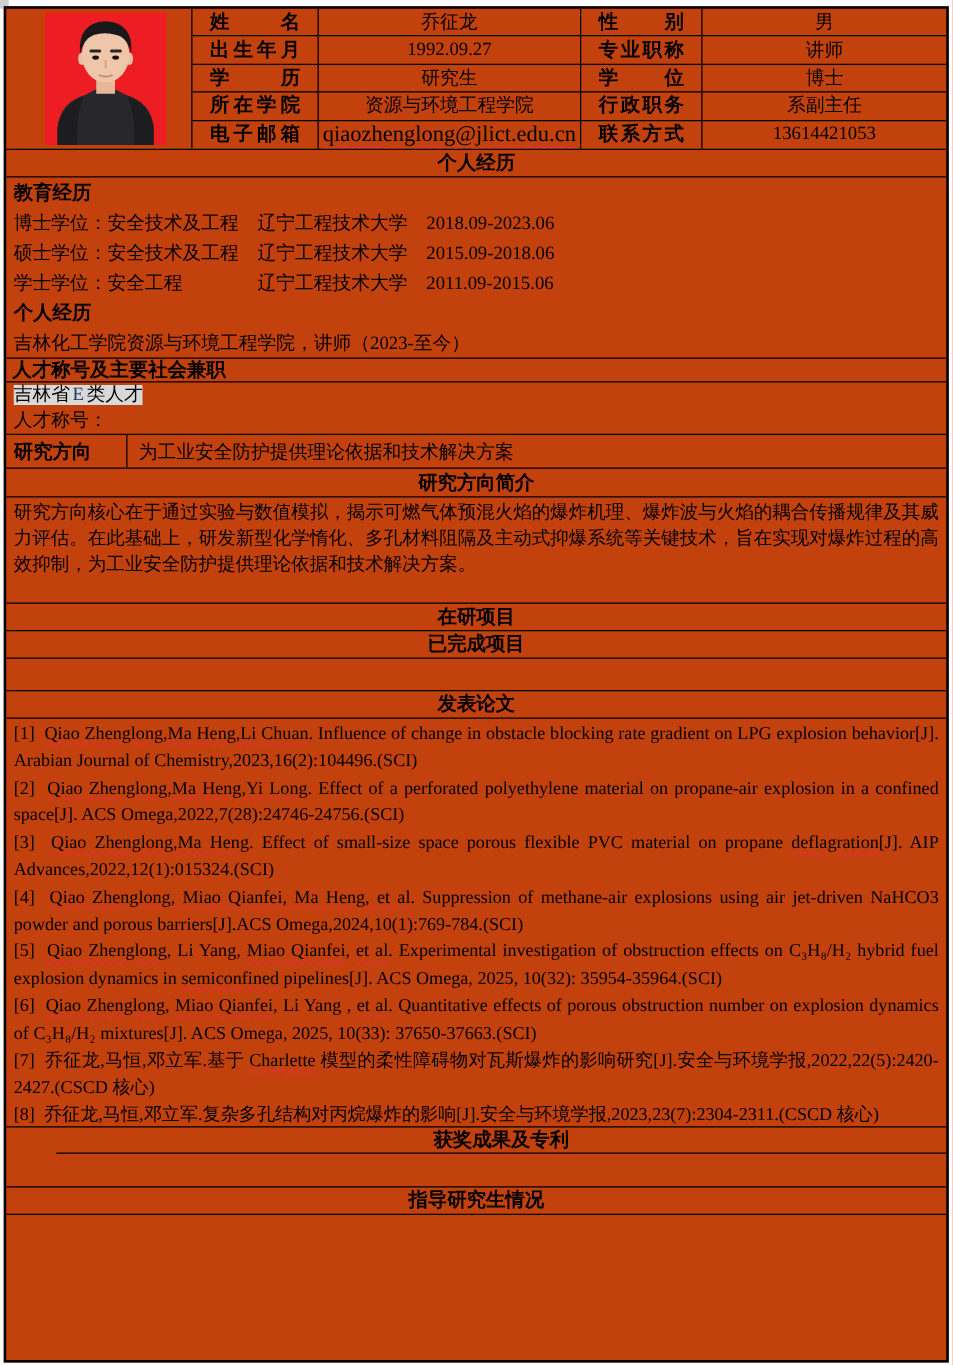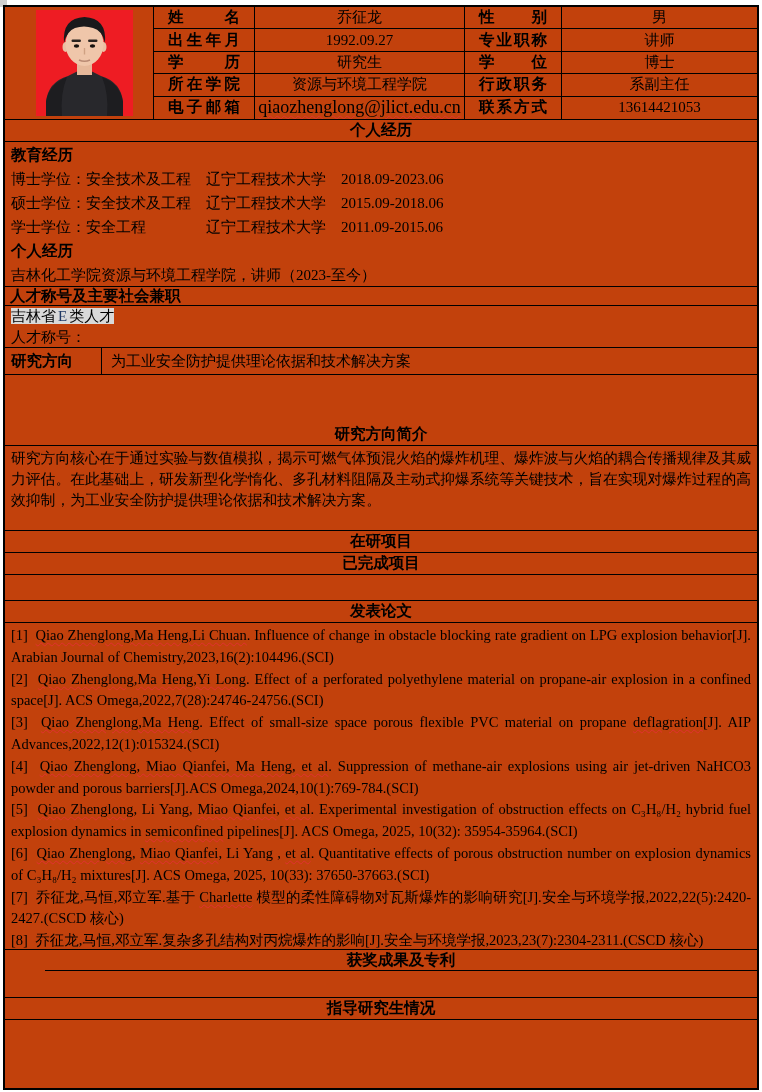--- a/index.html
+++ b/index.html
@@ -24,21 +24,21 @@
     text-align:justify; justify-content:stretch; }
   .ic.label span { width:100%; text-align:justify; text-align-last:justify; }
   .email { font-size:18px; }
   .wavy { text-decoration:underline; text-decoration-style:wavy;
     text-decoration-color:#e03030; text-decoration-thickness:1px; text-underline-offset:2px; }
 
   
   .hdr { display:flex; align-items:center; justify-content:center;
     font-weight:bold; font-size:15.5px; }
   .hdr-left { justify-content:flex-start; padding-left:5px; }
-  .h22 { height:22px; } .h19 { height:19px; } .h21 { height:21px;margin-left:40px; } .h23 { height:23px;margin-top:48px; }
+  .h22 { height:22px; } .h19 { height:19px; } .h21 { height:21px;margin-left:40px; } .h23 { height:23px; }
 
   
   .cell { padding:1px 6px; font-size:15px; }
   .edu-cell { height:145px; line-height:24px; }
   .edu-cell .line { white-space:pre-wrap; }
   .bold-line { font-weight:bold; font-size:15.5px; }
   .talent-cell { height:42px; line-height:21px; padding-top:0; }
   .hl { background:#d9d9d9; }
   .hl-e { color:#1f3864; padding:0 2px; }
   .rd-row { height:27px; display:flex; }

